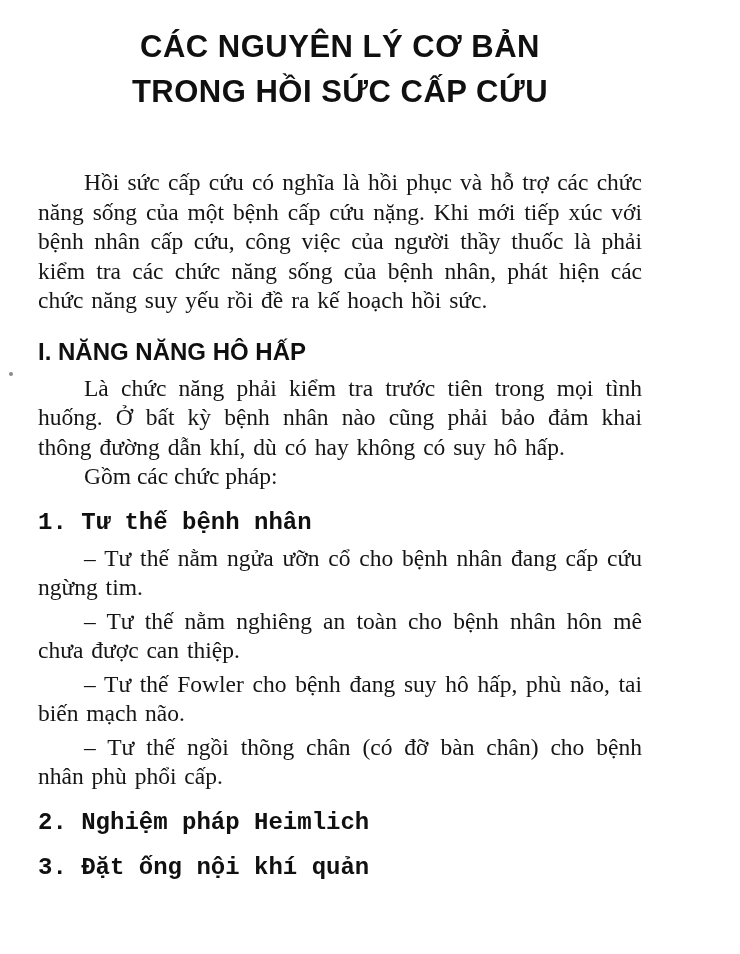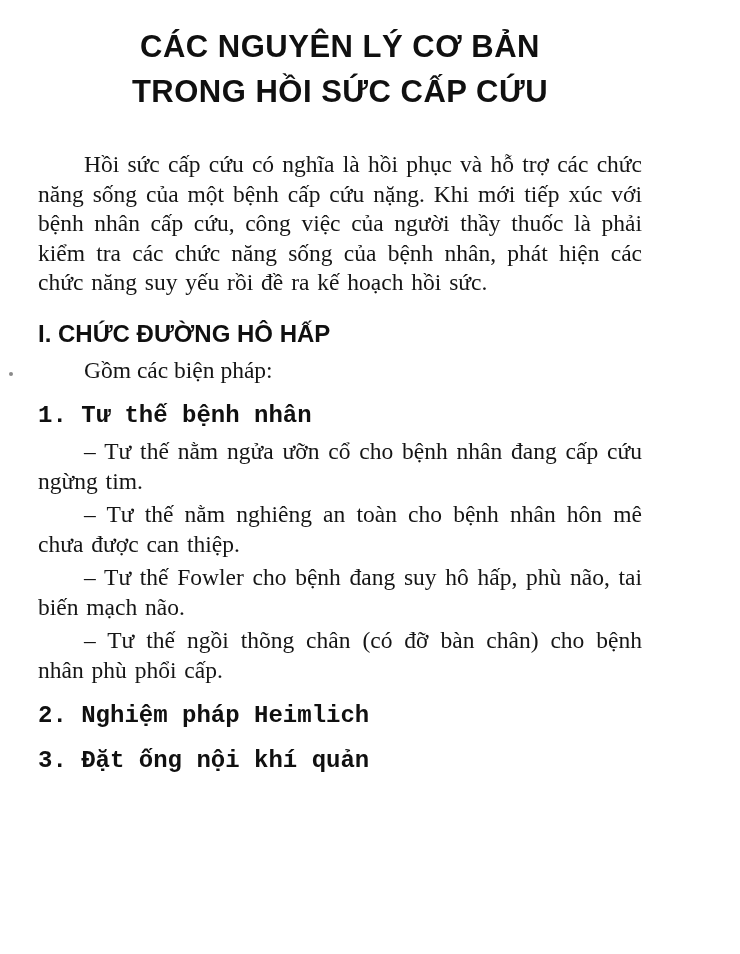--- a/index.html
+++ b/index.html
@@ -30,21 +30,21 @@
   }
   .para {
     font-size: 23.5px;
     line-height: 29.5px;
     text-align: justify;
     text-indent: 46px;
     margin: 0;
     word-spacing: 2px;
   }
   .para.intro {
-    margin-top: 36px;
+    margin-top: 54px;
   }
   .heading-sans {
     font-family: "Liberation Sans", sans-serif;
     font-weight: bold;
     font-size: 24px;
     line-height: 28px;
     margin: 22px 0 8px 0;
     color: #101010;
   }
   .heading-serif-caps {
@@ -87,25 +87,26 @@
 
 <div class="page">
 
   <h1 class="doc-title">
     <span>CÁC NGUYÊN LÝ CƠ BẢN</span><br>
     <span>TRONG HỒI SỨC CẤP CỨU</span>
   </h1>
 
   <p class="para intro">Hồi sức cấp cứu có nghĩa là hồi phục và hỗ trợ các chức năng sống của một bệnh cấp cứu nặng. Khi mới tiếp xúc với bệnh nhân cấp cứu, công việc của người thầy thuốc là phải kiểm tra các chức năng sống của bệnh nhân, phát hiện các chức năng suy yếu rồi đề ra kế hoạch hồi sức.</p>
 
-  <h2 class="heading-sans">I. CHỨC ĐƯỜNG HÔ HẤP</h2>
+  <h2 class="heading-sans">I. NĂNG NĂNG HÔ HẤP</h2>
+
+  <p class="para">Là chức năng phải kiểm tra trước tiên trong mọi tình huống. Ở bất kỳ bệnh nhân nào cũng phải bảo đảm khai thông đường dẫn khí, dù có hay không có suy hô hấp.</p>
 
 
-
-  <p class="lead">Gồm các biện pháp:</p>
+  <p class="lead">Gồm các chức pháp:</p>
 
   <h3 class="heading-num">1. Tư thế bệnh nhân</h3>
 
   <p class="para bullet">– Tư thế nằm ngửa ưỡn cổ cho bệnh nhân đang cấp cứu ngừng tim.</p>
 
   <p class="para bullet">– Tư thế nằm nghiêng an toàn cho bệnh nhân hôn mê chưa được can thiệp.</p>
 
   <p class="para bullet">– Tư thế Fowler cho bệnh đang suy hô hấp, phù não, tai biến mạch não.</p>
 
   <p class="para bullet">– Tư thế ngồi thõng chân (có đỡ bàn chân) cho bệnh nhân phù phổi cấp.</p>

